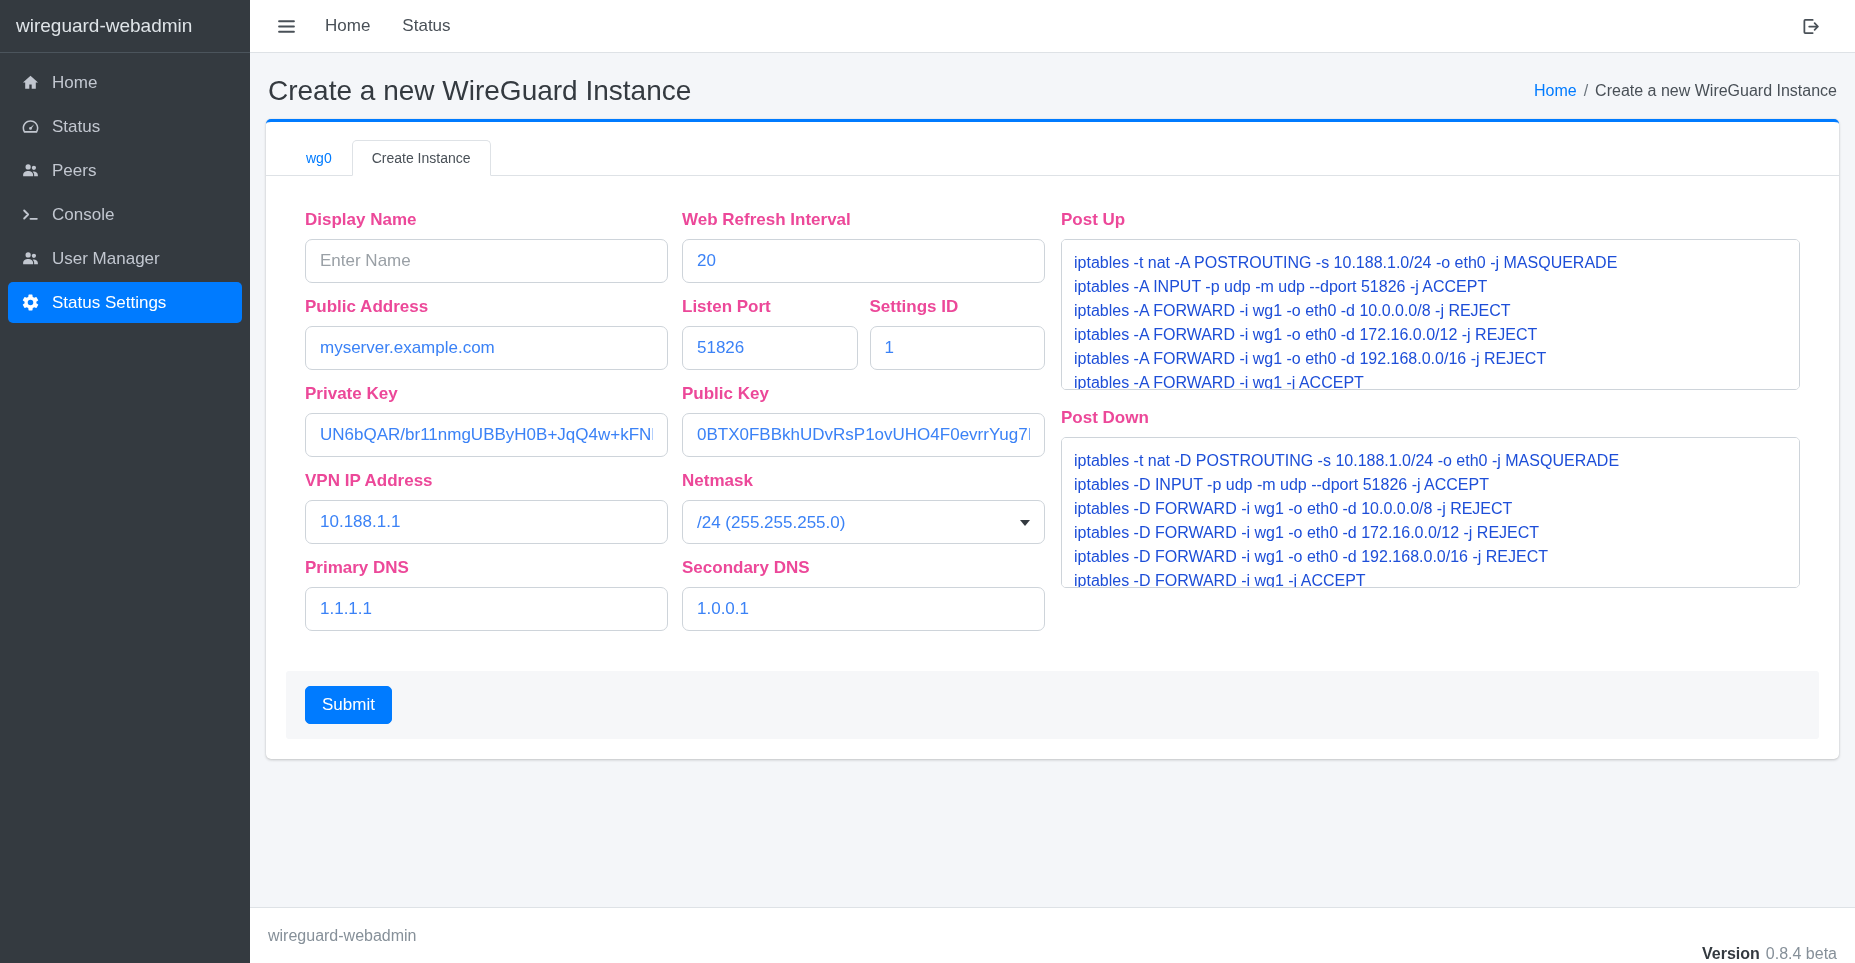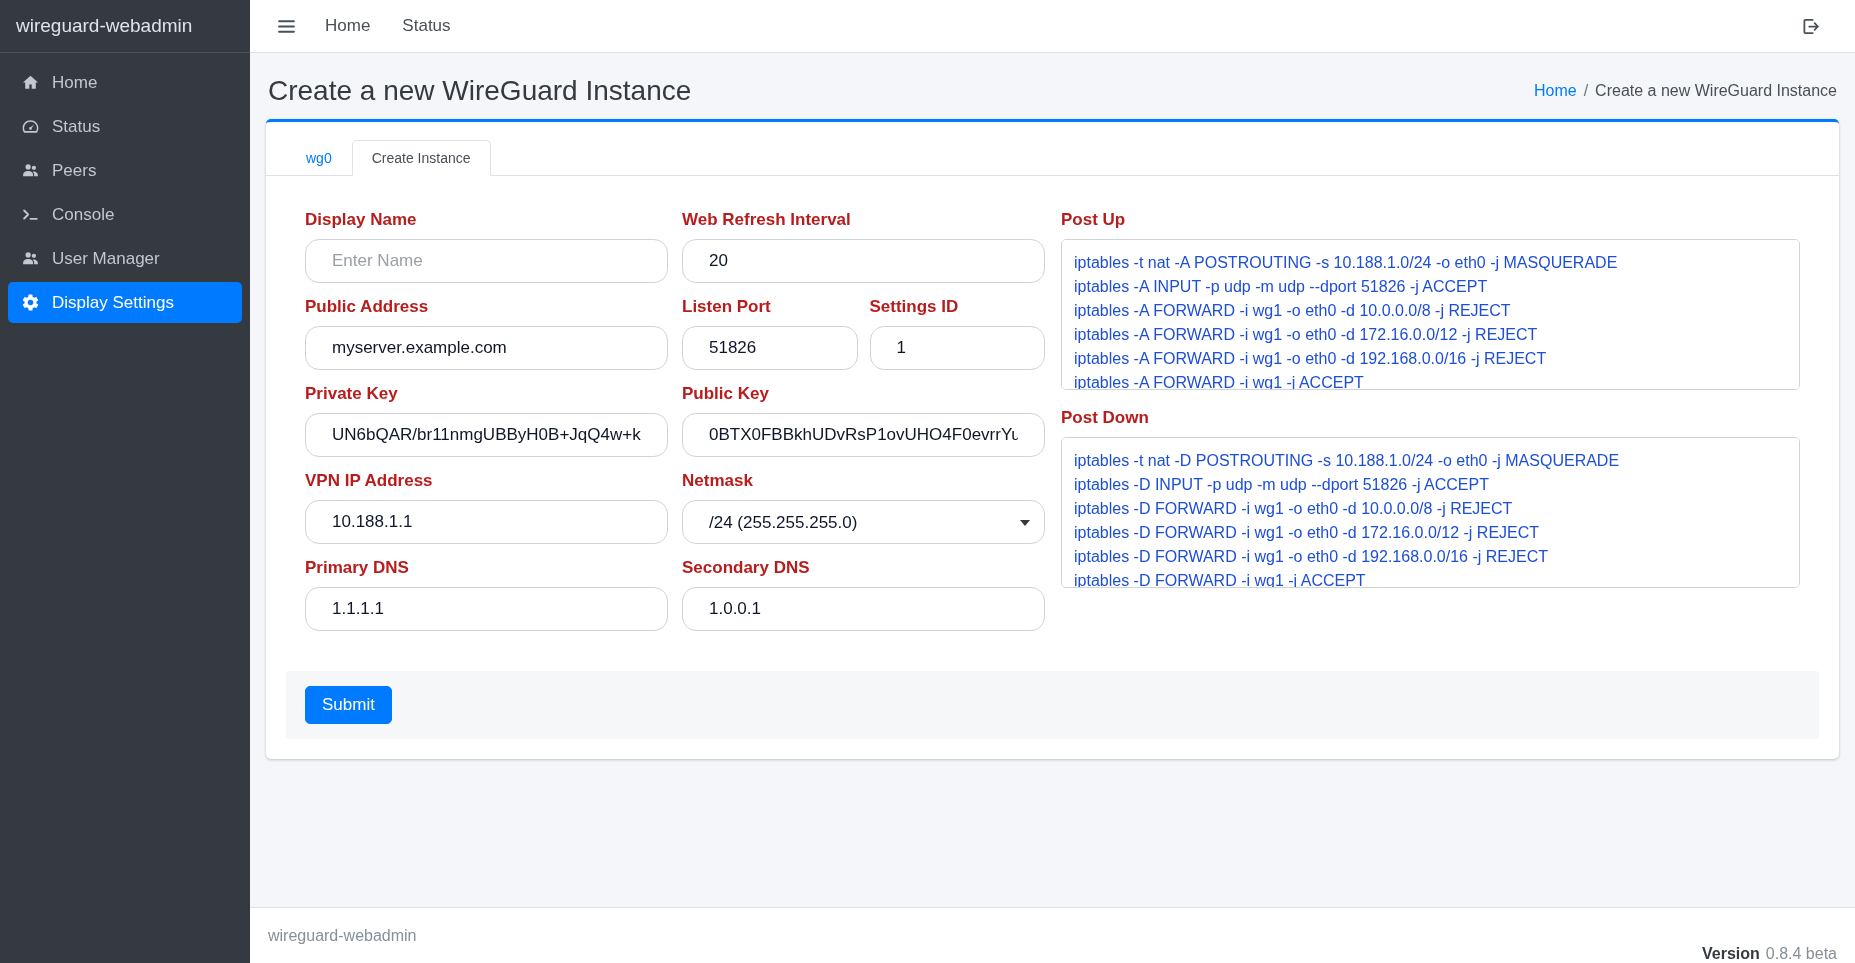--- a/index.html
+++ b/index.html
@@ -85,29 +85,29 @@
   .card-body { padding: 20px; }
   .form-area { display: flex; gap: 16px; padding: 14px 19px 0; }
   .left-part { flex: 0 0 740px; }
   .right-part { flex: 1; min-width: 0; }
 
   .frow { display: flex; gap: 14px; margin-bottom: 14px; }
   .fcol { flex: 1; min-width: 0; }
   .subrow { display: flex; gap: 12px; }
   .subrow .fcol { flex: 1; }
 
-  label.flabel { display: block; font-size: 17px; font-weight: 700; color: #b91c1c; margin-bottom: 9px; }
+  label.flabel { display: block; font-size: 17px; font-weight: 700; color: #ec4899; margin-bottom: 9px; }
 
   .control {
     display: block; width: 100%; height: 44px;
-    padding: 8px 26px;
+    padding: 8px 14px;
     font-family: "Liberation Sans", sans-serif;
-    font-size: 17px; color: #0f172a;
+    font-size: 17px; color: #3b82f6;
     background: #ffffff;
-    border: 1px solid #ced4da; border-radius: 14px;
+    border: 1px solid #ced4da; border-radius: 7px;
     outline: none;
   }
   .control::placeholder { color: #9aa0a6; }
 
   .select-wrap { position: relative; }
   .select-wrap select {
     appearance: none; -webkit-appearance: none;
     cursor: pointer; padding-right: 34px;
   }
   .select-wrap::after {
@@ -207,21 +207,21 @@
         </span>
         <span>User Manager</span>
       </a>
 
       <a class="menu-item active">
         <span class="mi">
           <svg class="ic" width="19" height="19" viewBox="0 0 24 24">
               <path fill="currentColor" d="M19.4 13c.04-.33.06-.66.06-1s-.02-.67-.07-1l2.1-1.64a.5.5 0 0 0 .12-.64l-2-3.46a.5.5 0 0 0-.6-.22l-2.48 1a7.3 7.3 0 0 0-1.72-1l-.38-2.64A.5.5 0 0 0 14 2h-4a.5.5 0 0 0-.5.42l-.37 2.64c-.63.26-1.2.6-1.73 1l-2.48-1a.5.5 0 0 0-.6.22l-2 3.46a.5.5 0 0 0 .12.64L4.56 11c-.05.33-.07.66-.07 1s.02.67.07 1l-2.1 1.64a.5.5 0 0 0-.13.64l2 3.46c.13.22.39.3.61.22l2.48-1c.53.4 1.1.74 1.72 1l.38 2.64c.04.24.25.42.5.42h4c.25 0 .46-.18.5-.42l.37-2.64c.63-.26 1.2-.6 1.72-1l2.49 1c.22.08.48 0 .6-.22l2-3.46a.5.5 0 0 0-.12-.64L19.4 13zM12 15.5a3.5 3.5 0 1 1 0-7 3.5 3.5 0 0 1 0 7z"></path>
             </svg>
         </span>
-        <span>Display Settings</span>
+        <span>Status Settings</span>
       </a>
 
     </nav>
   </aside>
 
   <div class="main">
 
     <header class="navbar">
       <button class="nav-btn">
         <span>

